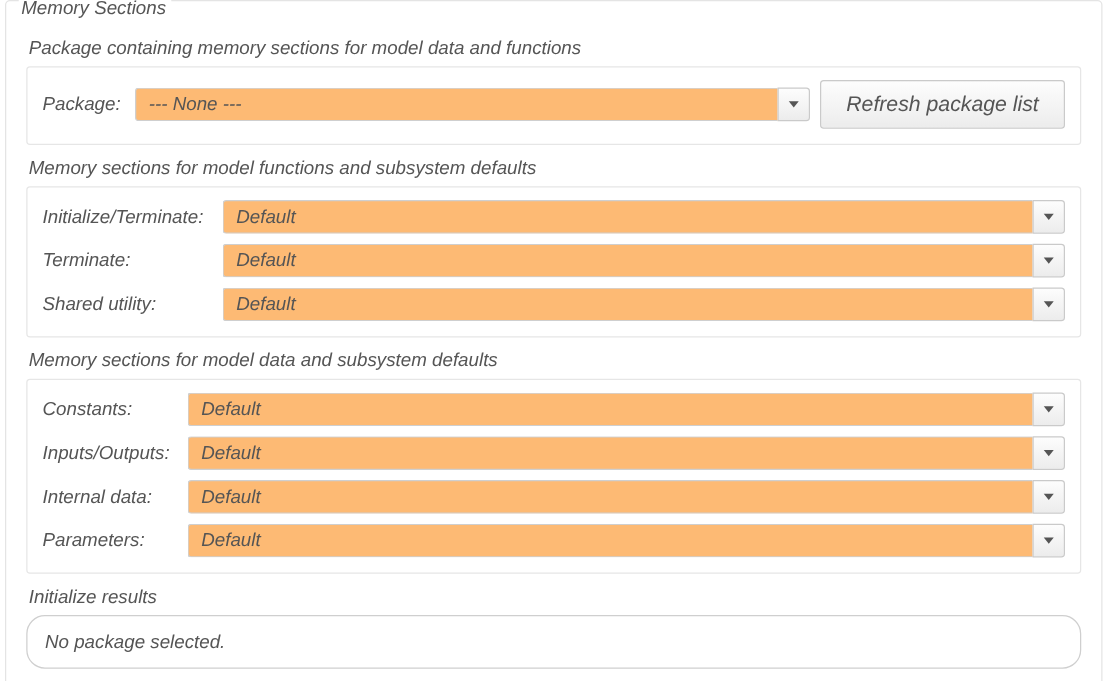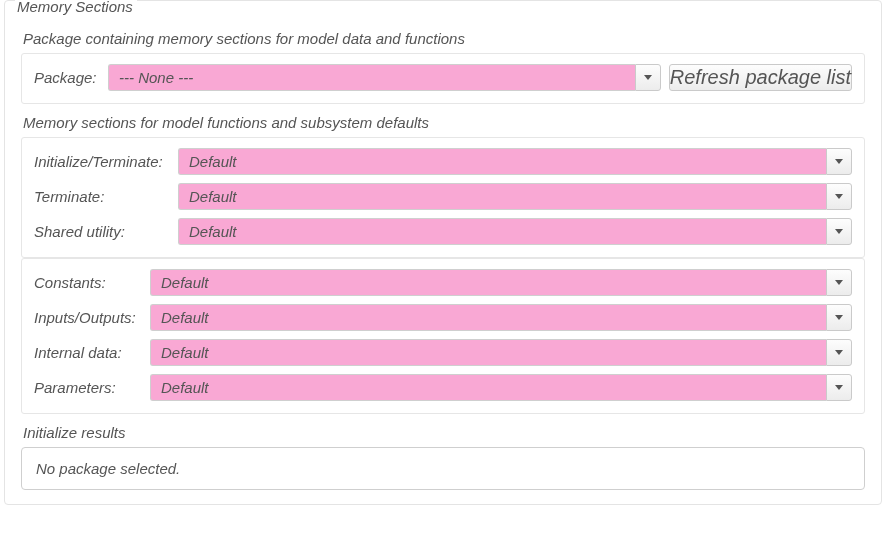--- a/index.html
+++ b/index.html
@@ -53,21 +53,21 @@
   .combo {
     flex: 1 1 auto;
     display: flex;
     min-width: 0;
   }
   .combo-text {
     flex: 1 1 auto;
     border: 1px solid #cfcfcf;
     border-right: none;
     border-radius: 3px 0 0 3px;
-    background: #f9a8d4;
+    background: #fdba74;
     padding: 4px 10px;
     height: 27px;
     line-height: 17px;
     color: #555;
     overflow: hidden;
     white-space: nowrap;
     text-overflow: ellipsis;
   }
   .combo-btn {
     flex: 0 0 26px;
@@ -81,34 +81,34 @@
     justify-content: center;
     cursor: pointer;
   }
   .caret {
     width: 0; height: 0;
     border-left: 4px solid transparent;
     border-right: 4px solid transparent;
     border-top: 5px solid #555;
   }
   .btn {
-    height: 27px;
+    height: 39px;
     border: 1px solid #cacaca;
     border-radius: 3px;
     background: linear-gradient(#fdfdfd, #ececec);
     color: #555;
-    padding: 0 0;
-    font-size: 20px;
+    padding: 0 20px;
+    font-size: 17px;
     font-family: inherit;
     cursor: pointer;
     margin-left: 8px;
   }
   .validation-box {
     border: 1px solid #cfcfcf;
-    border-radius: 4px;
+    border-radius: 15px;
     background: #fff;
     padding: 12px 14px;
     margin: 0 6px;
   }
   .first-sub { margin-top: 12px; }
 </style>
 </head>
 <body>
 
 <div class="panel">
@@ -155,20 +155,21 @@
       <div class="combo">
         <div class="combo-text">Default</div>
         <div class="combo-btn">
             <div class="caret"></div>
           </div>
       </div>
     </div>
   </div>
 
   
+  <div class="subsection-title">Memory sections for model data and subsystem defaults</div>
   <div class="inner-box">
     <div class="row">
       <div class="row-label w-data">Constants:</div>
       <div class="combo">
         <div class="combo-text">Default</div>
         <div class="combo-btn">
             <div class="caret"></div>
           </div>
       </div>
     </div>

